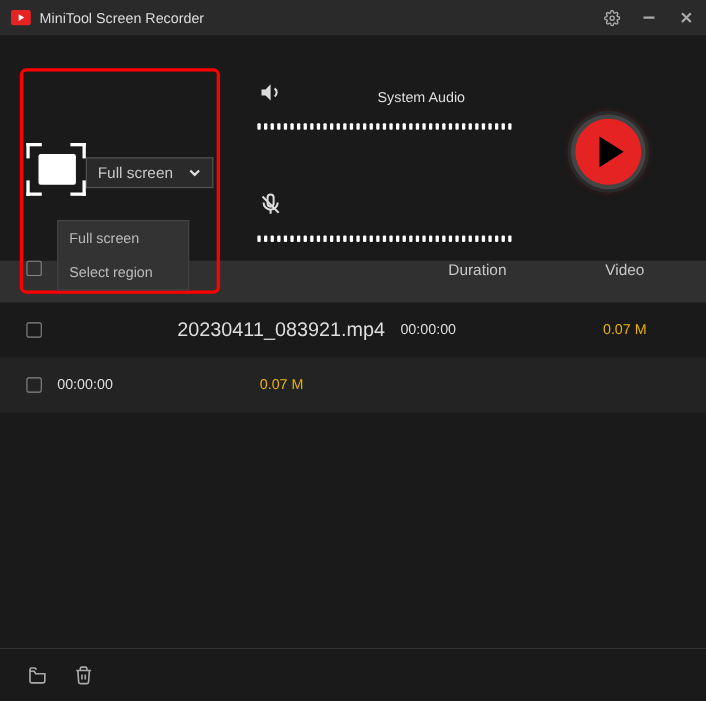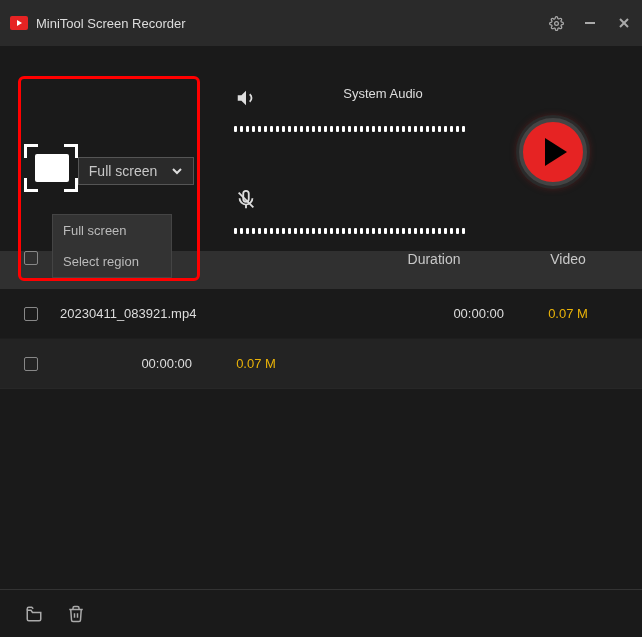--- a/index.html
+++ b/index.html
@@ -1,55 +1,55 @@
 <!DOCTYPE html>
 <html><head>
   <meta charset="utf-8">
   <style>
     * { box-sizing: border-box; margin: 0; padding: 0; }
     body { background: #1a1a1a; color: #c8c8c8; font-family: Arial, sans-serif; font-size: 14px; width: 642px; height: 637px; overflow: hidden; display: flex; flex-direction: column; }
-    .titlebar { height: 46px; background: #2a2a2a; display: flex; align-items: center; padding: 0 10px; }
+    .titlebar { height: 32px; background: #2a2a2a; display: flex; align-items: center; padding: 0 10px; }
     .app-icon { width: 18px; height: 14px; background: #e62323; border-radius: 2px; margin-right: 8px; display: flex; align-items: center; justify-content: center; }
     .app-icon::after { content: ""; width: 0; height: 0; border-left: 5px solid #fff; border-top: 3px solid transparent; border-bottom: 3px solid transparent; margin-left: 1px; }
     .title { flex: 1; font-size: 13px; color: #ddd; }
     .win-controls { display: flex; gap: 18px; align-items: center; }
     .win-controls span { width: 16px; height: 16px; display: flex; align-items: center; justify-content: center; color: #aaa; cursor: pointer; }
     .top-panel { display: flex; padding: 20px 24px 14px 24px; position: relative; height: 205px; }
     .highlight-box { position: absolute; border: 3px solid #ff0000; border-radius: 6px; left: 18px; top: 30px; width: 182px; height: 205px; pointer-events: none; z-index: 5; }
     .region-block { width: 170px; display: flex; flex-direction: row; align-items: center; position: relative; }
     .capture-icon-wrap { width: 56px; height: 48px; margin-top: 32px; position: relative; }
     .bracket { position: absolute; width: 14px; height: 14px; border: 3px solid #fff; }
     .bracket.tl { top: 0; left: 0; border-right: none; border-bottom: none; }
     .bracket.tr { top: 0; right: 0; border-left: none; border-bottom: none; }
     .bracket.bl { bottom: 0; left: 0; border-right: none; border-top: none; }
     .bracket.br { bottom: 0; right: 0; border-left: none; border-top: none; }
     .screen-rect { position: absolute; top: 10px; left: 11px; width: 34px; height: 28px; background: #fff; border-radius: 2px; }
     .dropdown { margin-top: 38px; width: 120px; height: 28px; border: 1px solid #555; display: flex; align-items: center; justify-content: space-between; padding: 0 10px; cursor: pointer; background: #2a2a2a; }
     .dropdown .chev { width: 12px; height: 12px; }
     .dropdown-menu { position: absolute; top: 148px; left: 28px; width: 120px; background: #333; border: 1px solid #444; z-index: 10; }
     .dropdown-menu div { padding: 8px 10px; cursor: pointer; color: #bbb; font-size: 13px; }
     .audio-block { flex: 1; padding: 20px 0 0 40px; display: flex; flex-direction: column; gap: 10px; }
-    .audio-row { display: flex; align-items: flex-start; gap: 20px; }
+    .audio-row { display: flex; align-items: flex-end; gap: 20px; }
     .audio-icon { width: 24px; height: 24px; display: flex; align-items: center; justify-content: center; color: #ddd; }
     .audio-label { flex: 1; text-align: center; color: #ddd; font-size: 13px; }
     .level-bar { width: 235px; height: 6px; display: flex; gap: 3px; margin: 6px 0 18px 0; }
     .level-bar span { width: 3px; height: 6px; background: #fff; border-radius: 1px; }
     .divider { width: 235px; height: 1px; background: #555; margin-bottom: 18px; }
     .record-block { width: 130px; display: flex; align-items: center; justify-content: center; }
     .record-btn { width: 68px; height: 68px; border-radius: 50%; background: #e62323; border: 4px solid #444; display: flex; align-items: center; justify-content: center; cursor: pointer; box-shadow: 0 0 0 3px #2a2a2a, 0 0 8px rgba(230,35,35,0.5); }
     .record-btn::after { content: ""; width: 0; height: 0; border-left: 22px solid #000; border-top: 14px solid transparent; border-bottom: 14px solid transparent; margin-left: 6px; }
     .table-header { height: 38px; background: #303030; display: flex; padding: 0 24px; gap: 14px; }
     .table-header .col-video { flex: 1; padding-left: 8px; }
     .table-header .col-dur { width: 140px; text-align: center; }
     .table-header .col-size { width: 100px; text-align: center; }
     .table-body { flex: 1; overflow: auto; }
     .row { height: 50px; display: flex; align-items: center; padding: 0 24px; gap: 14px; border-bottom: 1px solid rgba(255,255,255,0.02); }
     .row:nth-child(even) { background: #232323; }
-    .row .col-video { flex: 1; padding-left: 8px; color: #ddd; font-size: 13px; }
-    .row .col-dur { width: 140px; text-align: right; color: #ddd; font-size: 13px; }
+    .row .col-video { flex: 1; padding-left: 8px; color: #ddd; font-size: 18px; text-align: right; }
+    .row .col-dur { width: 140px; text-align: left; color: #ddd; font-size: 13px; }
     .row .col-size { width: 100px; text-align: center; color: #eab308; font-size: 13px; }
     .checkbox { width: 14px; height: 14px; border: 1.5px solid #888; border-radius: 2px; cursor: pointer; flex-shrink: 0; }
     .footer { height: 48px; background: #1a1a1a; border-top: 1px solid #333; display: flex; align-items: center; padding: 0 24px; gap: 22px; }
     .footer-icon { width: 20px; height: 20px; color: #aaa; cursor: pointer; display: flex; align-items: center; justify-content: center; }
   </style>
 </head>
 <body>
 
 <div class="titlebar">
   <div class="app-icon"></div>

